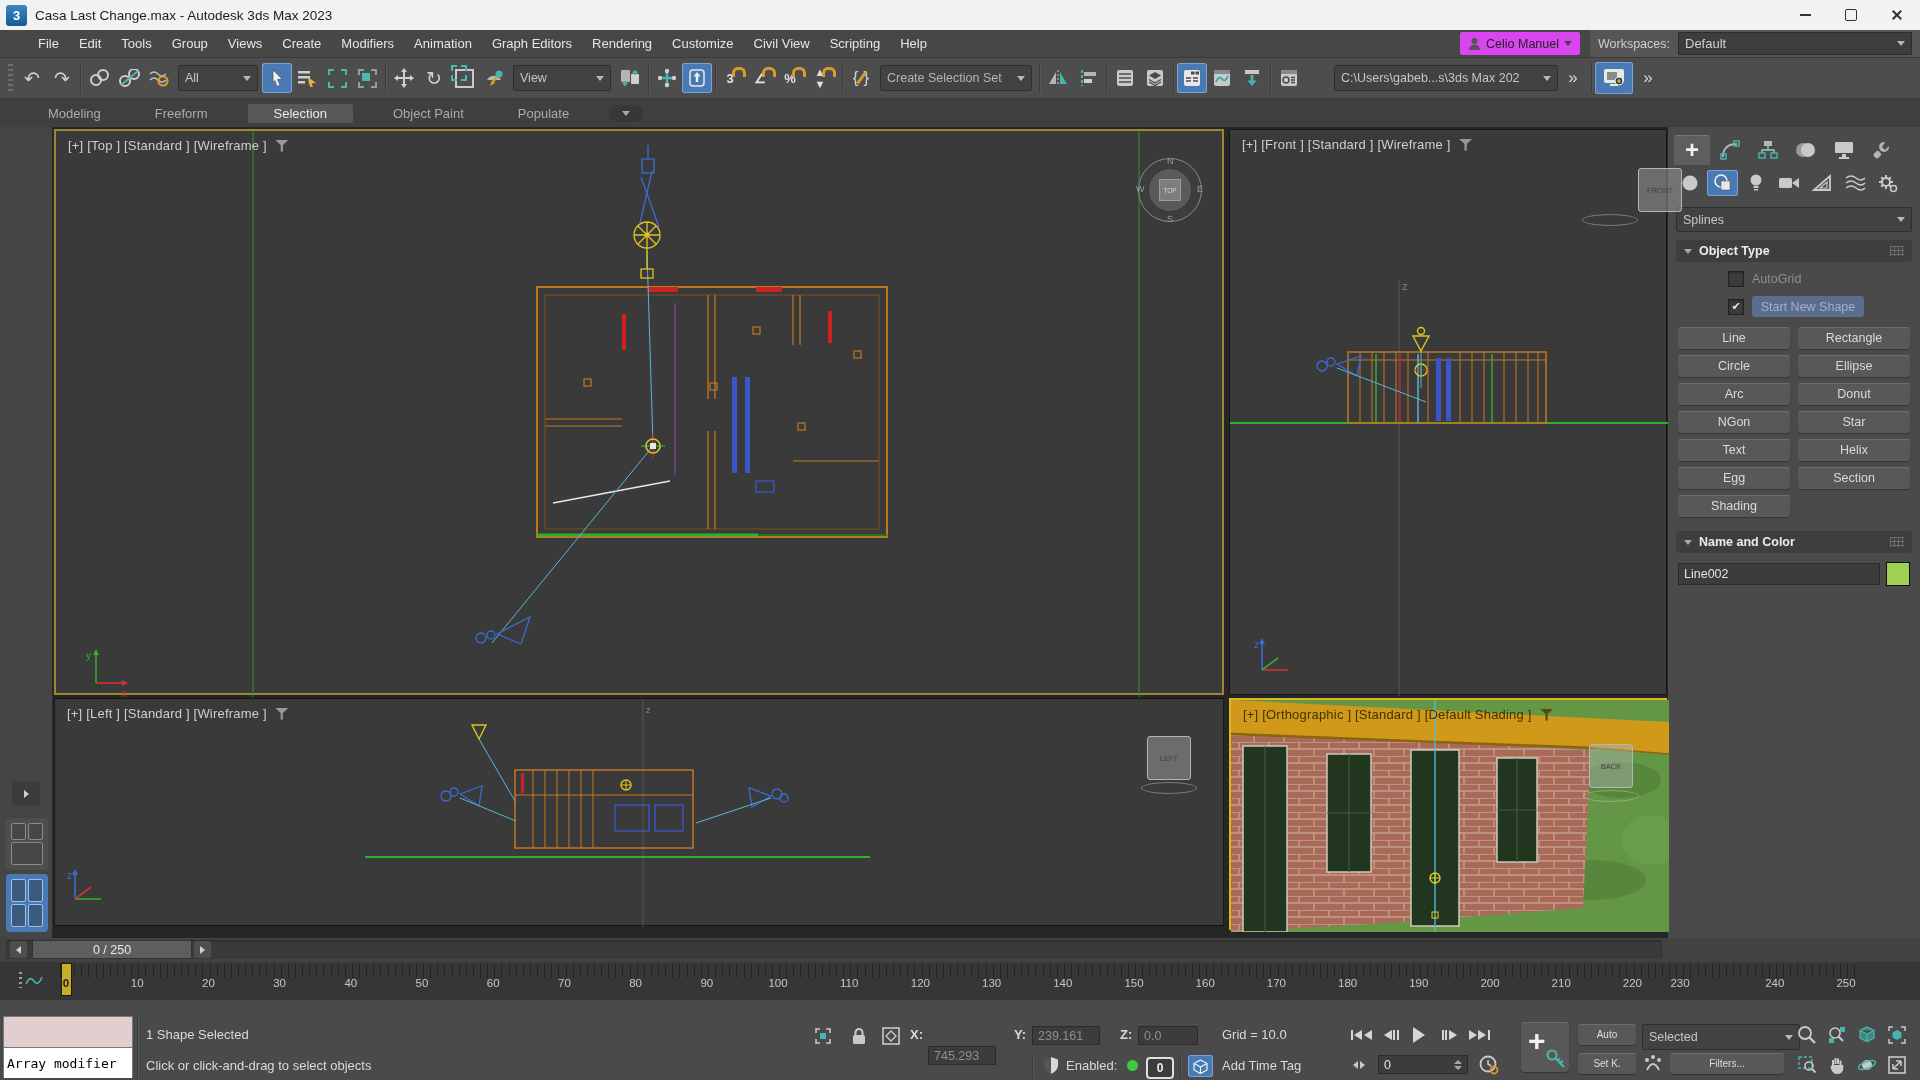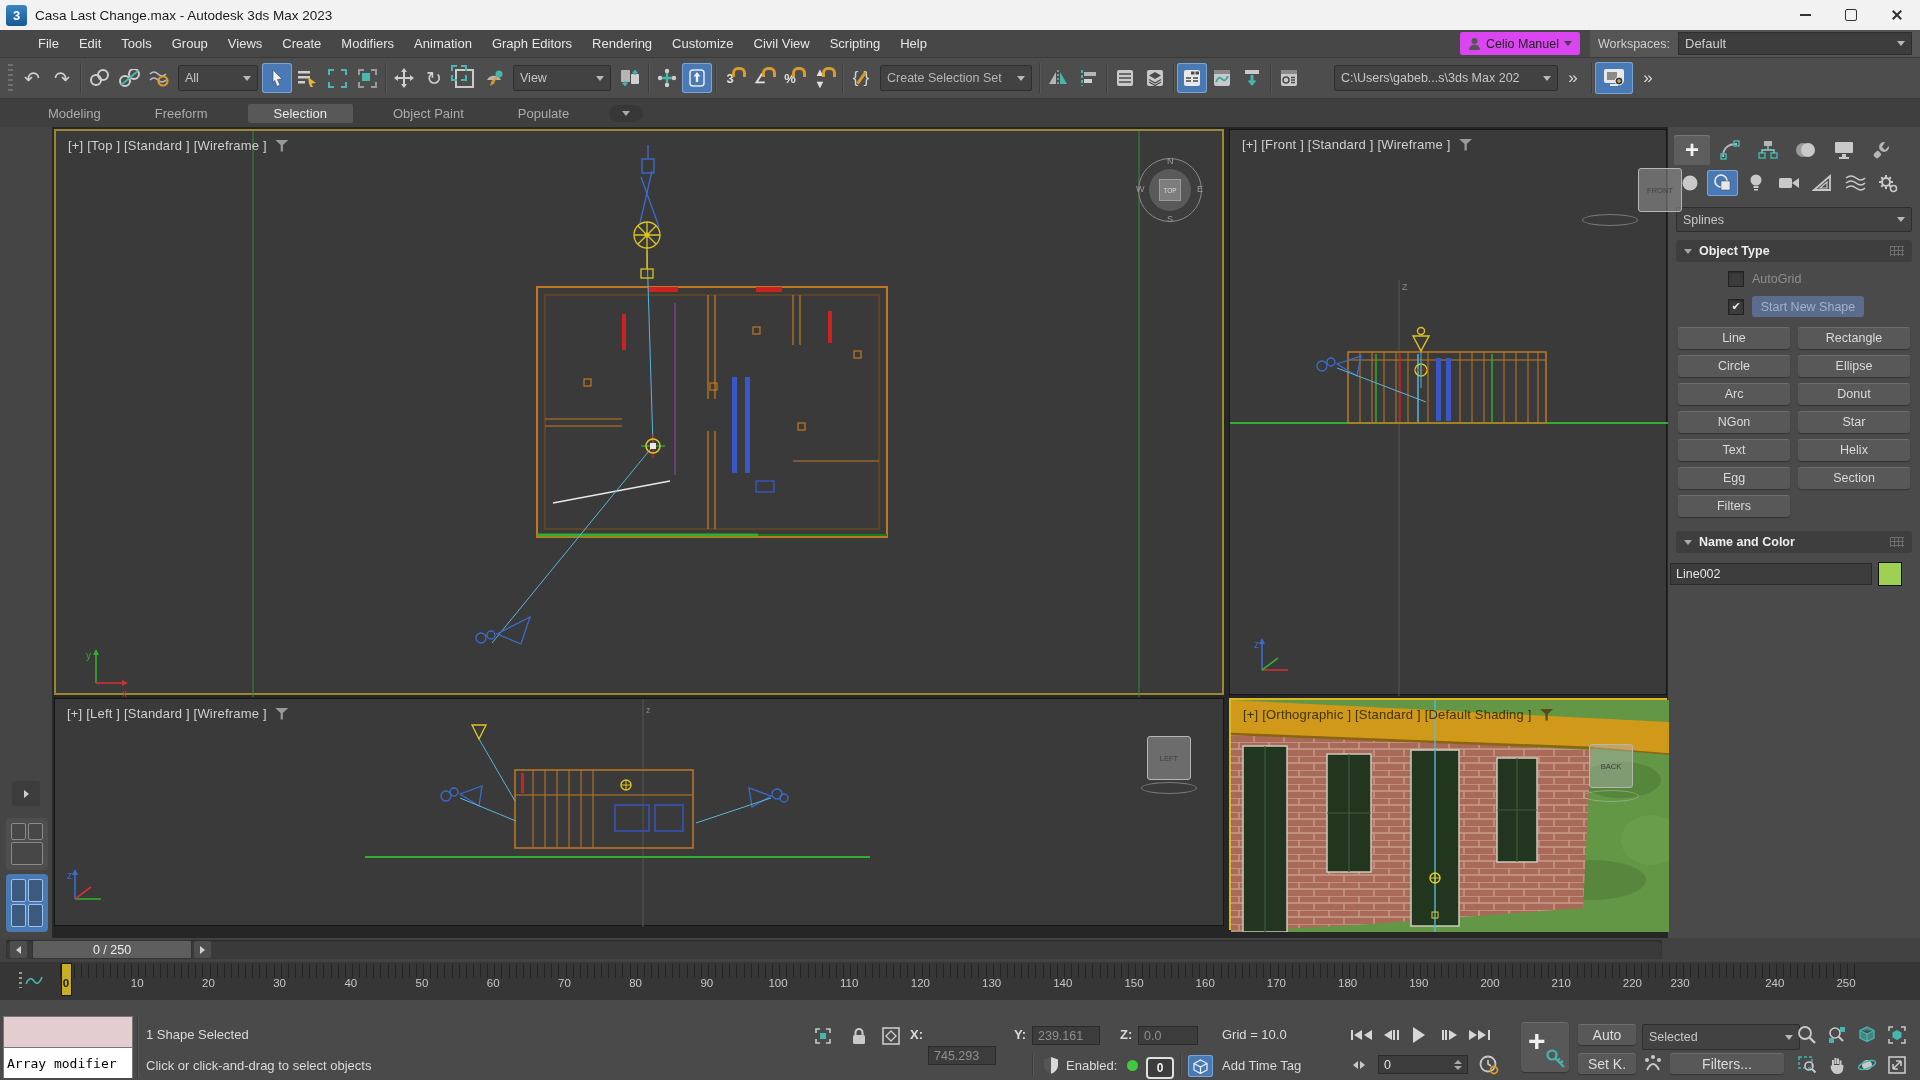--- a/index.html
+++ b/index.html
@@ -80,21 +80,21 @@
   .rollout b{font-size:12.5px;color:#ececec;}
   .rollout .dots{margin-left:auto;width:14px;height:10px;background:repeating-linear-gradient(90deg,#7a7a7a 0 1.5px,transparent 1.5px 4px),repeating-linear-gradient(180deg,#7a7a7a 0 1.5px,transparent 1.5px 4px);background-blend-mode:normal;opacity:.8;}
   .tri-down{width:0;height:0;border-left:4px solid transparent;border-right:4px solid transparent;border-top:5px solid #a8a8a8;}
   .checkrow{display:flex;align-items:center;gap:8px;margin:9px 0 0 60px;}
   .checkbox{width:14px;height:14px;background:#3c3c3c;border:1px solid #222;box-shadow:inset 0 1px 2px #2a2a2a;display:flex;align-items:center;justify-content:center;color:#e8e8e8;font-size:11px;}
   .disabled-label{color:#8e8e8e;font-size:12.5px;}
   #sns-btn{width:112px;height:21px;background:#5b6c8c;border-radius:3px;color:#a2b1cc;font-size:12.5px;display:flex;align-items:center;justify-content:center;}
   #object-type-buttons{display:grid;grid-template-columns:1fr 1fr;gap:6px 8px;padding:10px 10px 0 10px;}
   .ot-btn{height:22px;background:#585858;border-radius:3px;color:#dadada;font-size:12.5px;display:flex;align-items:center;justify-content:center;
           box-shadow:inset 0 1px 0 rgba(255,255,255,.13),0 1px 1px rgba(0,0,0,.3);}
-  #name-row{display:flex;align-items:center;gap:6px;padding:9px 10px 0 2px;}
+  #name-row{display:flex;align-items:center;gap:6px;padding:9px 10px 0 10px;}
   #name-input{width:190px;height:20px;background:#3c3c3c;border:1px solid #2a2a2a;color:#e4e4e4;font-size:12.5px;padding:0 5px;font-family:"Liberation Sans",sans-serif;}
   #color-swatch{width:22px;height:22px;border:1px solid #111;}
   
   #timeslider{position:absolute;left:0;top:938px;width:1920px;height:24px;background:#424242;border-bottom:1px solid #303030;}
   #ts-track{position:absolute;left:6px;top:2px;width:1656px;height:19px;background:#3a3a3a;border-radius:2px;box-shadow:inset 0 1px 2px #282828;}
   .ts-btn{position:absolute;top:3px;width:17px;height:17px;background:#4e4e4e;border-radius:2px;display:flex;align-items:center;justify-content:center;}
   .tri-l{width:0;height:0;border-top:4px solid transparent;border-bottom:4px solid transparent;border-right:5px solid #d0d0d0;}
   .tri-r{width:0;height:0;border-top:4px solid transparent;border-bottom:4px solid transparent;border-left:5px solid #d0d0d0;}
   #ts-handle{position:absolute;left:32px;top:2px;width:160px;height:19px;background:#5e5e5e;border:1px solid #333;border-radius:2px;
              display:flex;align-items:center;justify-content:center;color:#ececec;font-size:12.5px;box-sizing:border-box;}
@@ -112,21 +112,21 @@
   #listener .white{height:30px;background:#fff;color:#000;font-family:"DejaVu Sans Mono",monospace;font-size:13px;display:flex;align-items:center;padding-left:3px;}
   .sb-sep{position:absolute;width:1px;background:#3a3a3a;box-shadow:1px 0 0 #5a5a5a;}
   .sb-text{position:absolute;font-size:13px;color:#dadada;white-space:nowrap;}
   .sb-field{position:absolute;height:19px;background:#3c3c3c;border:1px solid #2b2b2b;color:#8f8f8f;font-size:12.5px;display:flex;align-items:center;padding:0 5px;box-sizing:border-box;}
   .sb-field input{background:transparent;border:none;color:#8f8f8f;font-size:12.5px;width:100%;padding:0;font-family:"Liberation Sans",sans-serif;}
   .sb-ico{position:absolute;width:22px;height:22px;display:flex;align-items:center;justify-content:center;}
   .pb-btn{position:absolute;width:26px;height:22px;display:flex;align-items:center;justify-content:center;gap:1.5px;}
   .pb-bar{width:2px;height:10px;background:#d6d6d6;}
   .pb-tl{width:0;height:0;border-top:5px solid transparent;border-bottom:5px solid transparent;border-right:8px solid #d6d6d6;}
   .pb-tr{width:0;height:0;border-top:5px solid transparent;border-bottom:5px solid transparent;border-left:8px solid #d6d6d6;}
-  .sb-btn{position:absolute;height:21px;background:#585858;border-radius:3px;color:#dcdcdc;font-size:14px;display:flex;align-items:center;justify-content:center;
+  .sb-btn{position:absolute;height:21px;background:#585858;border-radius:3px;color:#dcdcdc;font-size:10px;display:flex;align-items:center;justify-content:center;
           box-shadow:inset 0 1px 0 rgba(255,255,255,.13),0 1px 1px rgba(0,0,0,.3);}
   #setkeys{position:absolute;left:1521px;top:22px;width:48px;height:50px;background:#585858;border-radius:4px;
            box-shadow:inset 0 1px 0 rgba(255,255,255,.13),0 1px 1px rgba(0,0,0,.3);}
   #setkeys .plus{position:absolute;left:7px;top:4px;font-size:30px;color:#f0f0f0;font-weight:bold;line-height:1;}
   .badge{position:absolute;width:24px;height:18px;border:2px solid #e0e0e0;border-radius:4px;color:#f0f0f0;font-weight:bold;font-size:12px;display:flex;align-items:center;justify-content:center;background:#3c3c3c;}
   .greendot{position:absolute;width:11px;height:11px;border-radius:50%;background:#3ec93e;}
   .bluecube{position:absolute;width:25px;height:22px;background:#4a7ab5;border-radius:3px;display:flex;align-items:center;justify-content:center;box-shadow:inset 0 0 0 1px #79a5d6;}
   
   #vp-expand{position:absolute;left:12px;top:654px;width:28px;height:25px;background:#3c3c3c;border-radius:3px;display:flex;align-items:center;justify-content:center;}
   .layout-tab{position:absolute;left:6px;width:42px;border-radius:4px;padding:5px;box-sizing:border-box;}
@@ -768,21 +768,21 @@
           <div class="ot-btn">Circle</div>
           <div class="ot-btn">Ellipse</div>
           <div class="ot-btn">Arc</div>
           <div class="ot-btn">Donut</div>
           <div class="ot-btn">NGon</div>
           <div class="ot-btn">Star</div>
           <div class="ot-btn">Text</div>
           <div class="ot-btn">Helix</div>
           <div class="ot-btn">Egg</div>
           <div class="ot-btn">Section</div>
-          <div class="ot-btn">Filters</div>
+          <div class="ot-btn">Shading</div>
         </div>
 
       <div class="rollout" style="margin-top:14px;">
         <span class="tri-down"></span>
           <b>Name and Color</b>
         <span class="dots"></span>
       </div>
       <div id="name-row">
         <input id="name-input" readonly="" value="Line002" style="">
         <div id="color-swatch" style="background: rgb(158, 209, 83);"></div>

